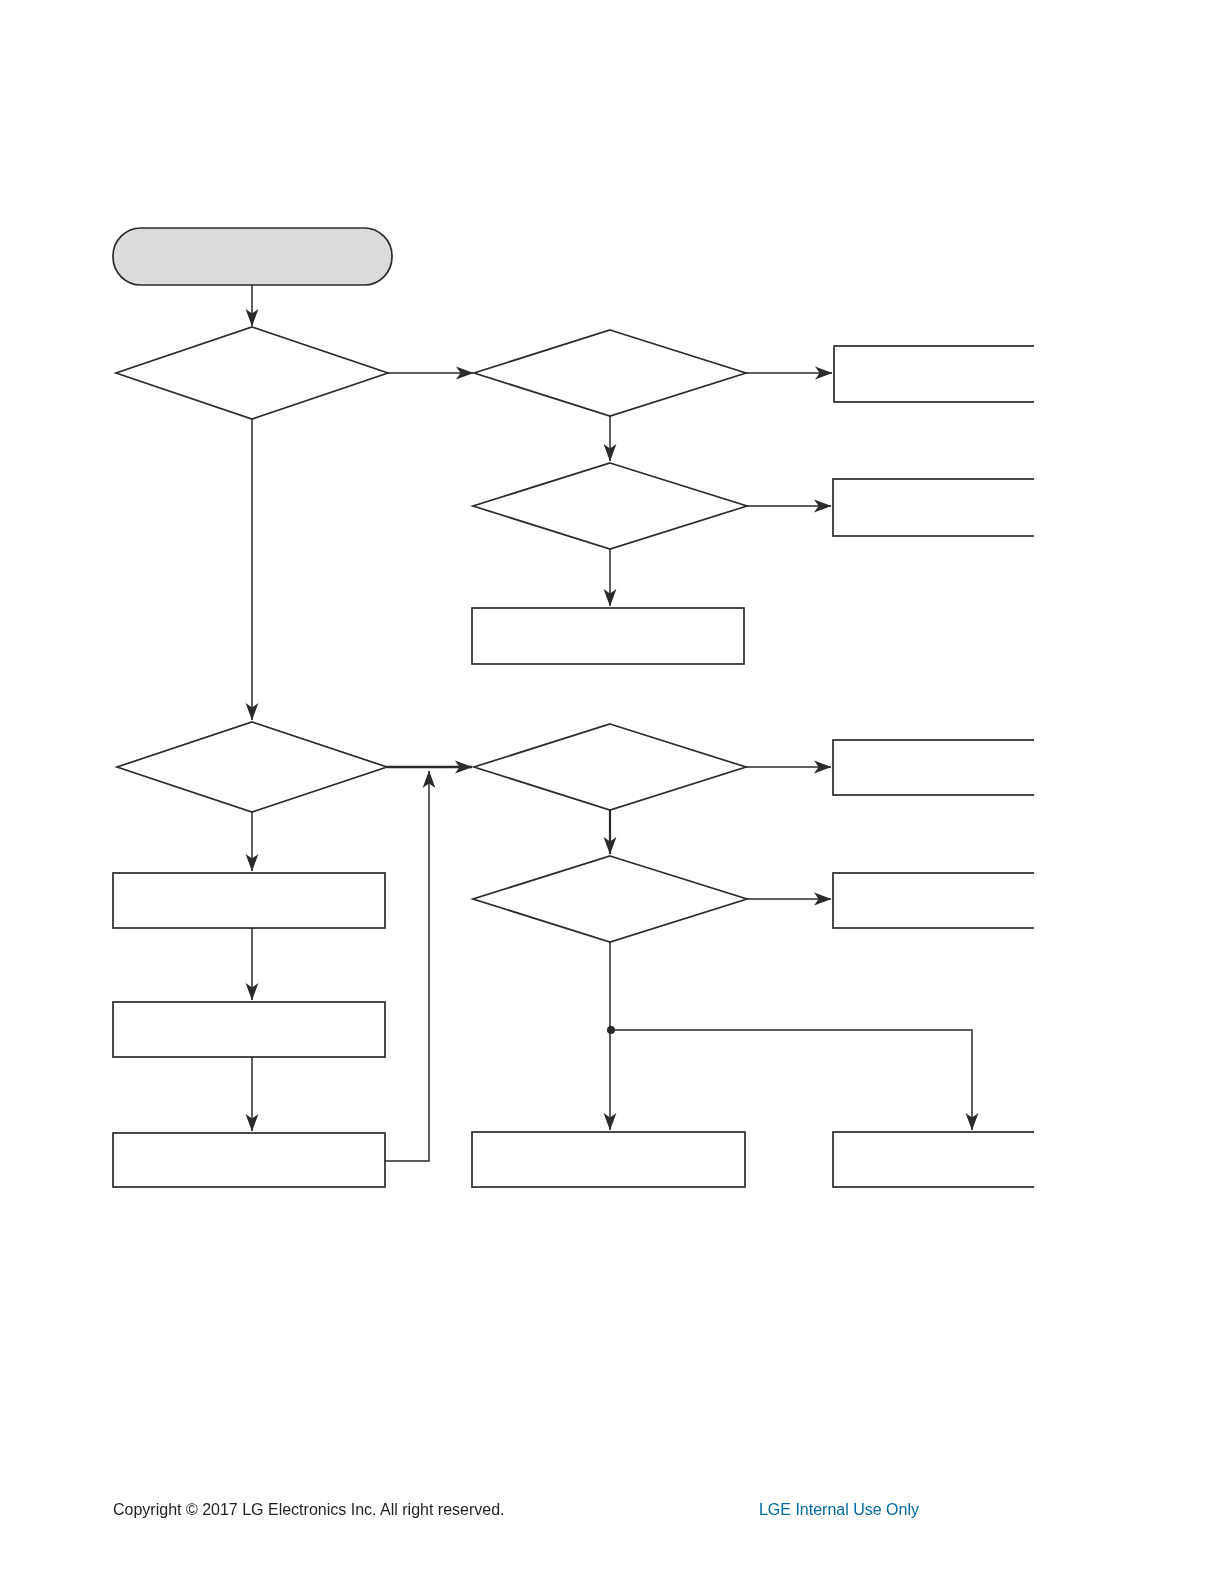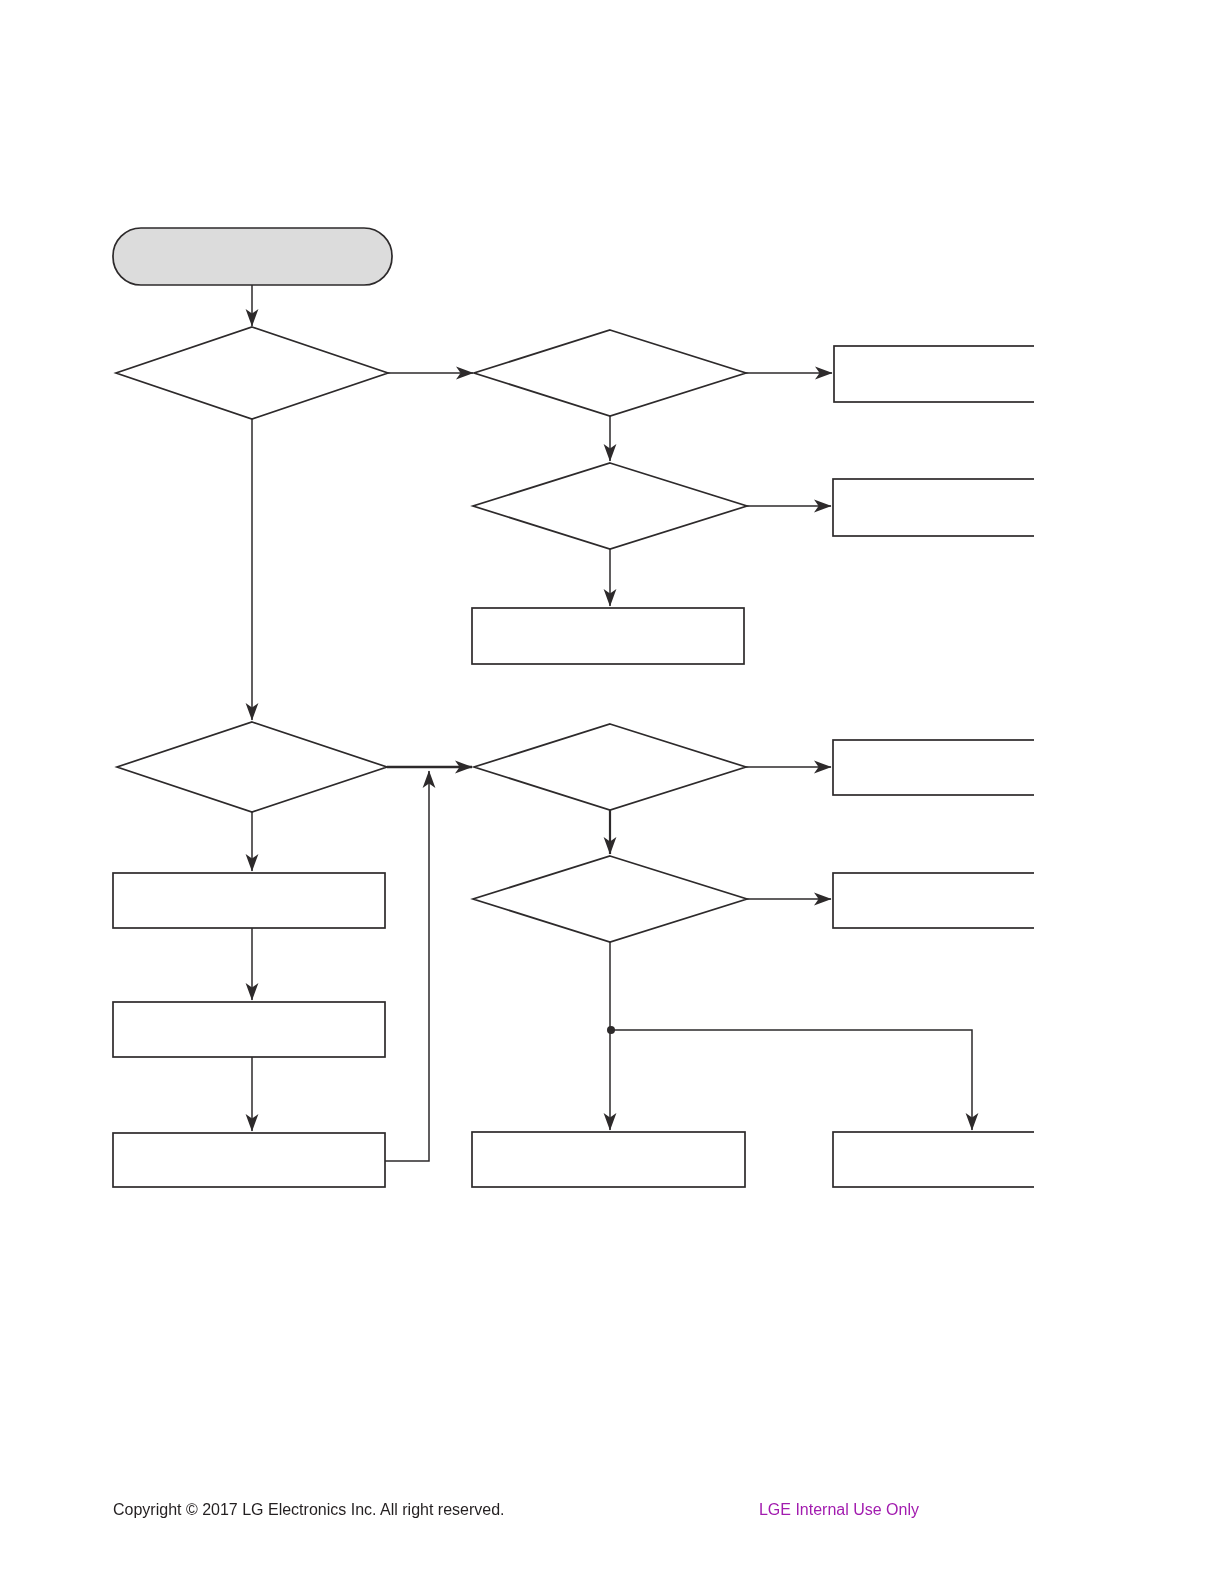--- a/index.html
+++ b/index.html
@@ -28,21 +28,21 @@
     line-height: 22px;
     color: #231f20;
     white-space: nowrap;
   }
   .footer-right {
     position: absolute;
     right: 115px;
     top: 1500px;
     font-size: 16px;
     line-height: 20px;
-    color: #a21caf;
+    color: #0369a1;
     text-align: left;
     white-space: nowrap;
   }
 </style>
 </head>
 <body>
 
 <div class="page" style="background: rgb(255, 255, 255);">
 
   <svg class="diagram-svg" width="1219" height="1587" viewBox="0 0 1219 1587">

